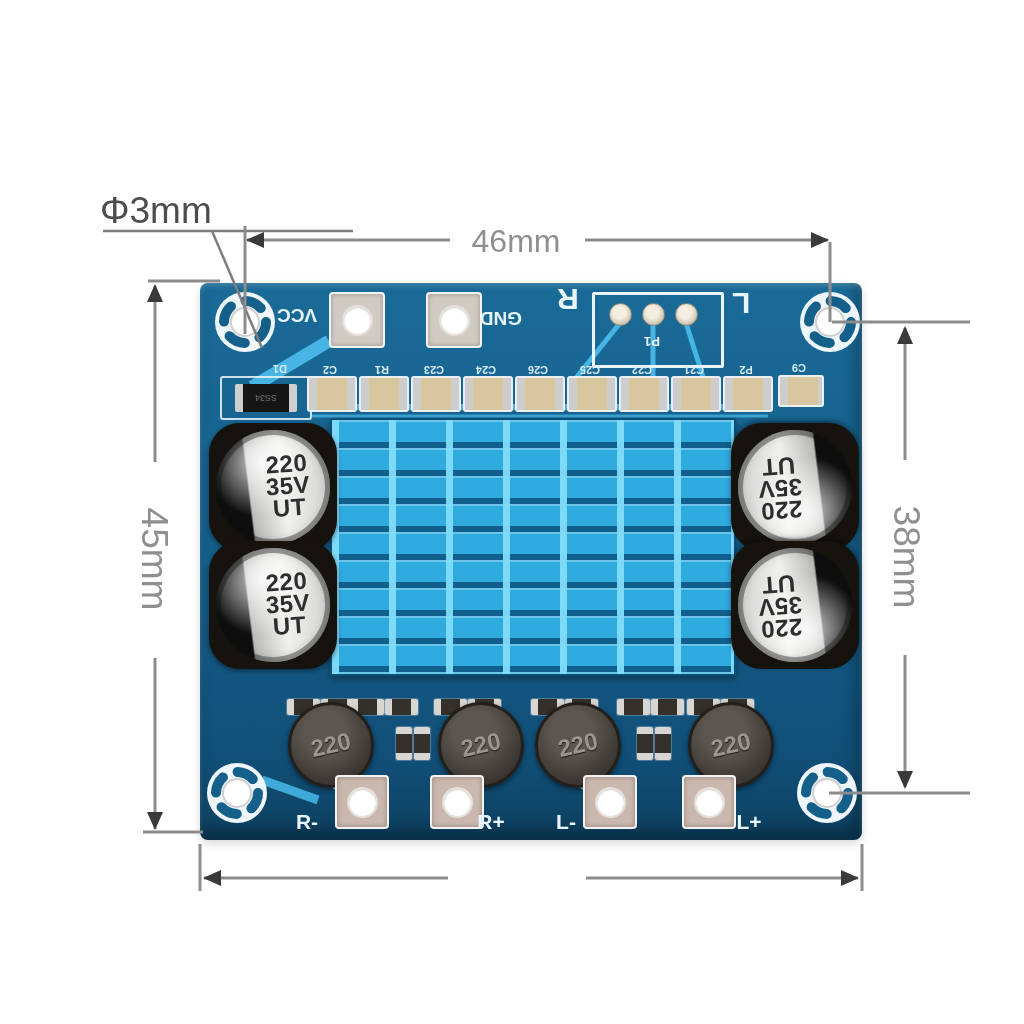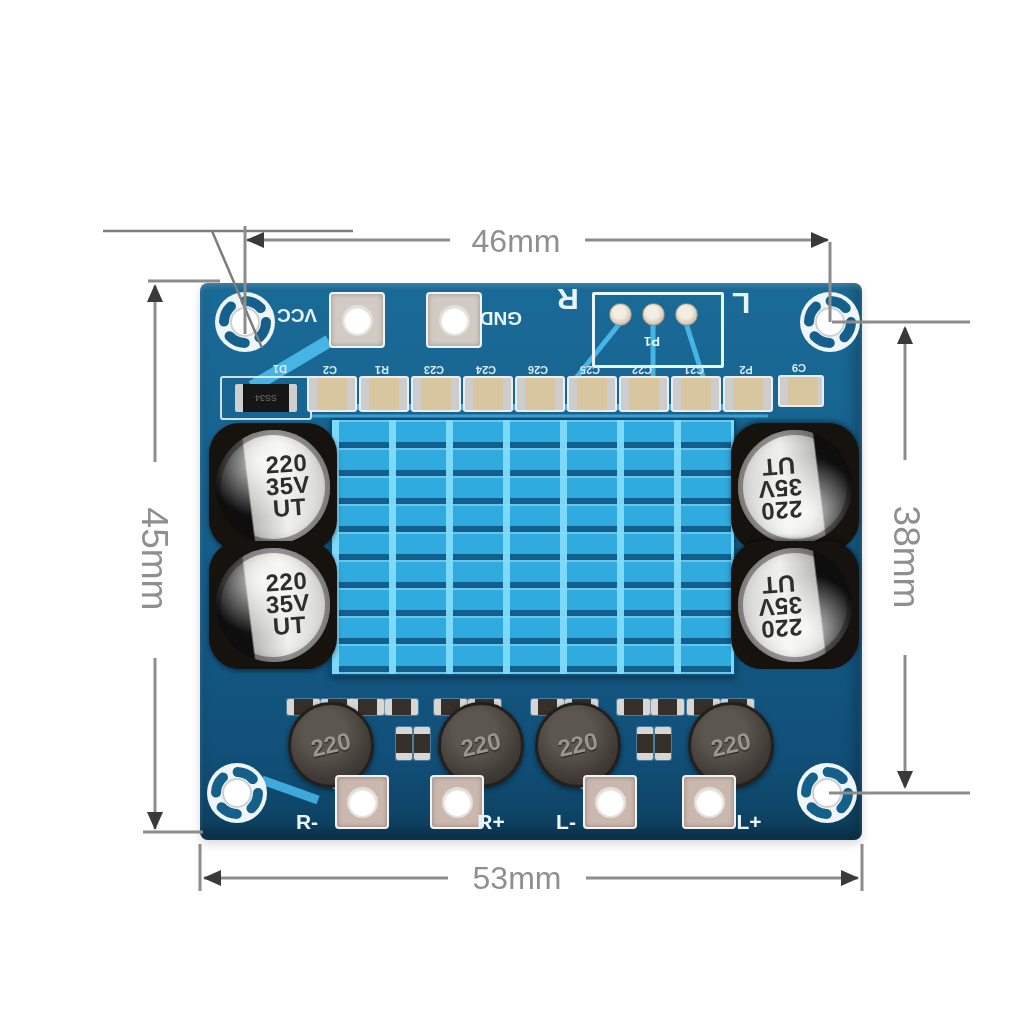--- a/index.html
+++ b/index.html
@@ -71,20 +71,21 @@
        background:linear-gradient(180deg,#d8d6d2 0 7px,#35302a 7px 26px,#d8d6d2 26px);
        box-shadow:0 0 0 1px rgba(255,255,255,.25);}
   svg.overlay{position:absolute;left:0;top:0;pointer-events:none;}
 </style>
 </head>
 <body>
 
 <div class="stage">
 
 
+  <div class="phi-label">Φ3mm</div>
 
   <div class="board">
 
     <svg class="overlay" width="662" height="557" viewBox="0 0 662 557">
       <line x1="129" y1="58" x2="52" y2="104" stroke="#46b4e4" stroke-width="13"></line>
       <line x1="420" y1="40" x2="372" y2="100" stroke="#46b4e4" stroke-width="5"></line>
       <line x1="453" y1="40" x2="453" y2="100" stroke="#46b4e4" stroke-width="5"></line>
       <line x1="486" y1="40" x2="505" y2="100" stroke="#46b4e4" stroke-width="5"></line>
       <line x1="112" y1="124" x2="568" y2="124" stroke="#46b4e4" stroke-width="6"></line>
       <line x1="112" y1="133" x2="568" y2="133" stroke="#46b4e4" stroke-width="3" opacity=".8"></line>
@@ -291,15 +292,14 @@
       <polygon points="905,326 897,344 913,344"></polygon>
       <polygon points="905,789 897,771 913,771"></polygon>
       <polygon points="203,878 221,870 221,886"></polygon>
       <polygon points="859,878 841,870 841,886"></polygon>
     </g>
   </svg>
 
   <div class="dim-num ctr" style="left:516px;top:241px;">46mm</div>
   <div class="dim-num vert" style="left:154px;top:559px;transform:translate(-50%,-50%) rotate(90deg);">45mm</div>
   <div class="dim-num vert" style="left:906px;top:557px;transform:translate(-50%,-50%) rotate(90deg);">38mm</div>
-  <div class="dim-num ctr" style="left:517px;top:878px;">53mm</div>
 
 </div>
 
 </body></html>

